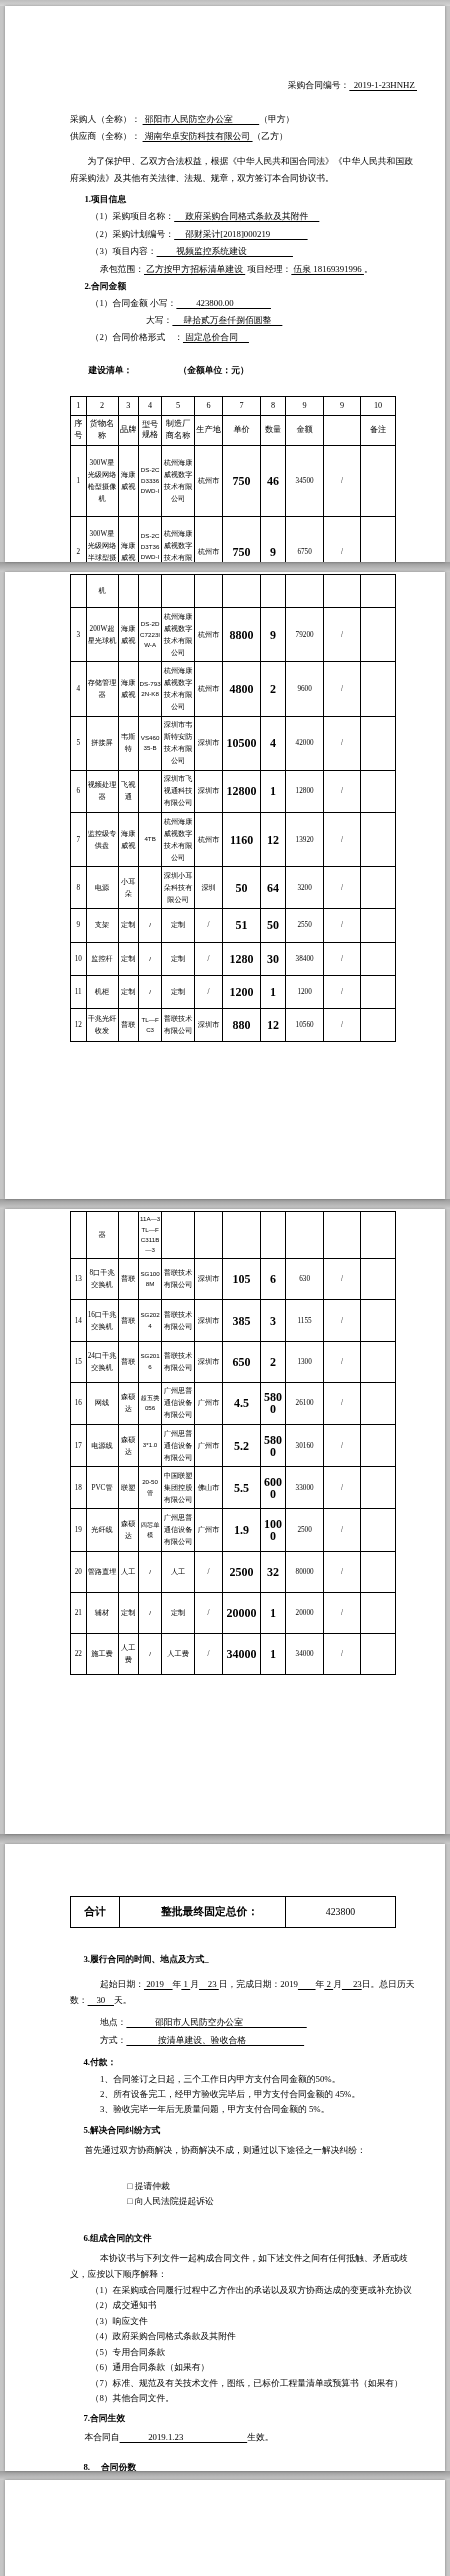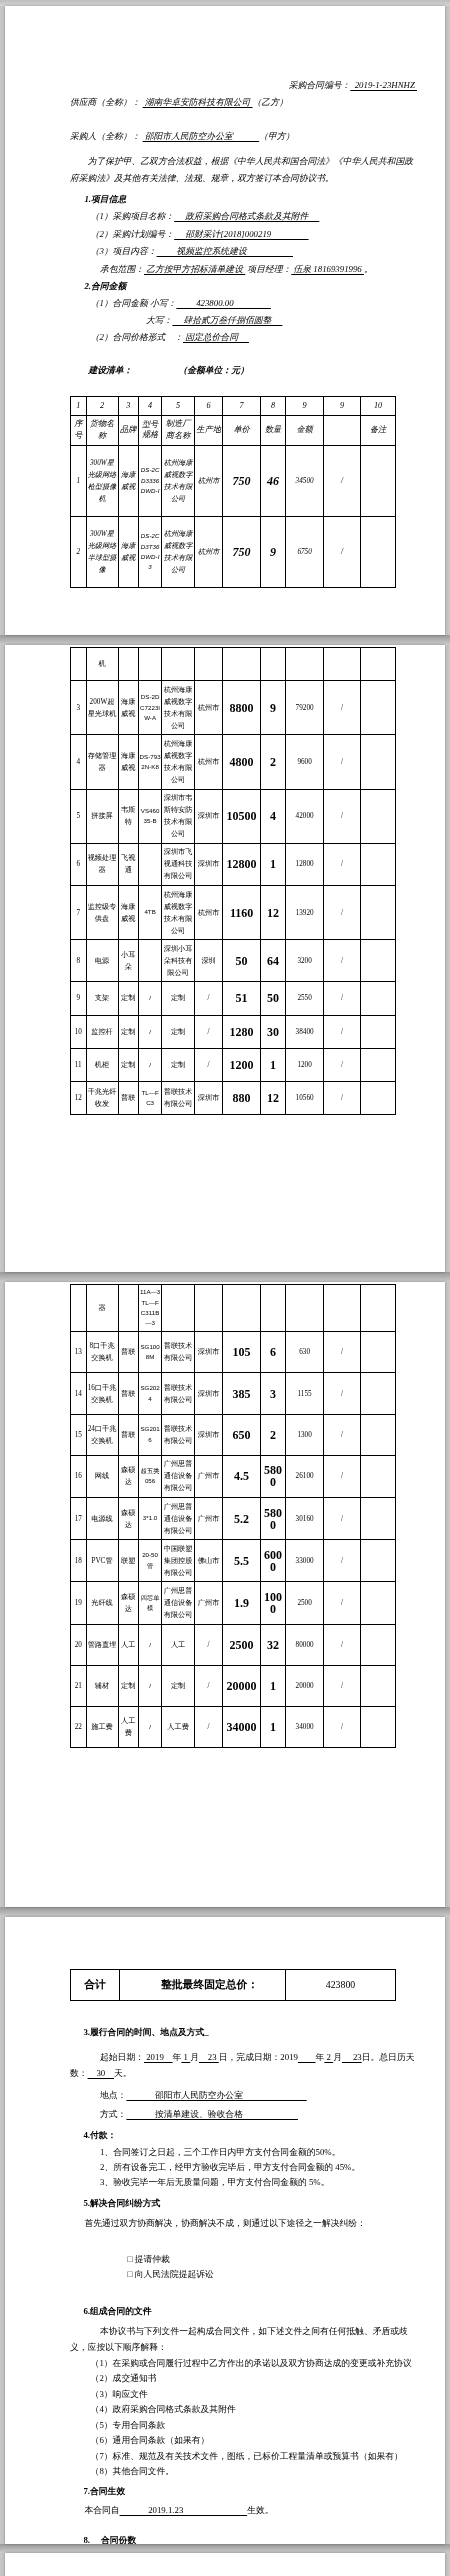--- a/index.html
+++ b/index.html
@@ -2,21 +2,21 @@
 <html style="font-size:8.2px"><head>
 <meta charset="utf-8">
 <style>
   html,body { margin:0; padding:0; }
   body { background:#c6c6c6; font-family:"Liberation Serif","DejaVu Serif",serif; color:#000; }
   .frame { width:450px; margin:0 auto; }
   .gap-top { height:6.2px; background:linear-gradient(180deg,#bdbdbd,#d6d6d6); }
   .gap { height:9.8px; background:linear-gradient(180deg,#9a9a9a 0%,#b5b5b5 55%,#cdcdcd 100%); }
   .page { width:440px; margin:0 auto; background:#fff; box-shadow:0 0 2.6px rgba(0,0,0,.35);
           box-sizing:border-box; padding:0 28px 0 65px; overflow:hidden; position:relative; }
-  .p1 { height:629px;font-style:italic; } .p2 { height:627px; } .p3 { height:625px; } .p4 { height:627px; } .p5 { height:504px; }
+  .p1 { height:556px; } .p2 { height:627px; } .p3 { height:625px; } .p4 { height:627px; } .p5 { height:504px; }
 
   .line { font-size:8.8px; line-height:15.5px; white-space:pre-wrap; }
   .line span { white-space:pre-wrap; }
   .u { text-decoration:underline; text-underline-offset:2.1px; }
   .bold { font-weight:bold; }
 
   
   .l-contract { margin-top:72px; text-align:right; }
   .l-purchaser { margin-top:18.5px; }
   .l-supplier { margin-top:1px; }
@@ -45,21 +45,21 @@
 
   
   table.total { border-collapse:collapse; border:1.5px double #000; table-layout:fixed; width:325px; margin-top:52px; }
   table.total td { border:0.5px solid #000; padding:8.2px 4.1px; font-size:10.8px; text-align:center; vertical-align:middle; }
   table.total td.tl { font-weight:bold; }
   table.total td.td2 { font-weight:bold; text-align:left; padding-left:41px; }
   table.total td.tv { font-size:9.8px; }
   .h-s3 { margin-top:24px; padding-left:13.4px; }
   .l-dates { margin-top:8.2px; text-indent:30px; line-height:16.5px; }
   .l-place { margin-top:6.2px; padding-left:30px; }
-  .l-method { margin-top:4.1px; padding-left:30px; }
+  .l-method { margin-top:4.1px; padding-left:30px;font-family:Liberation Mono, monospace; }
   .h-s4 { margin-top:5.2px; padding-left:13.4px; }
   .pay .line { padding-left:30px; line-height:14.4px; margin-top:1px; }
   .h-s5 { margin-top:6.2px; padding-left:13.4px; }
   .l-s5intro { margin-top:4.1px; padding-left:14.4px; }
   .l-options { margin-top:5.2px; padding-left:44px; }
   .l-options .opt { margin-right:36px; }
   .h-s6 { margin-top:6.2px; padding-left:13.4px; }
   .l-s6intro { margin-top:4.1px; text-indent:30px; line-height:15.5px; }
   .docs .line { padding-left:20.6px; line-height:14.4px; margin-top:1px; }
   .h-s7 { margin-top:5.2px; padding-left:13.4px; }
@@ -67,22 +67,22 @@
   .h-s8 { margin-top:14.4px; padding-left:13.4px; }
 </style>
 </head>
 <body>
 
 <div class="frame">
   <div class="gap-top"></div>
 
   <div class="page p1">
     <div class="line l-contract"><span>采购合同编号：</span><span class="u">  2019-1-23HNHZ </span></div>
+    <div class="line l-purchaser"><span>采购人（全称）： </span><span class="u"> 邵阳市人民防空办公室　　　</span><span>（甲方）</span></div>
     <div class="line l-supplier"><span>供应商（全称）： </span><span class="u"> 湖南华卓安防科技有限公司 </span><span>（乙方）</span></div>
-    <div class="line l-purchaser"><span>采购人（全称）： </span><span class="u"> 邵阳市人民防空办公室　　　</span><span>（甲方）</span></div>
     <div class="line l-preamble">为了保护甲、乙双方合法权益，根据《中华人民共和国合同法》《中华人民共和国政府采购法》及其他有关法律、法规、规章，双方签订本合同协议书。</div>
     <div class="line bold h-s1">1.项目信息</div>
     <div class="line l-item"><span>（1）采购项目名称：</span><span class="u">　 政府采购合同格式条款及其附件 　</span></div>
     <div class="line l-item"><span>（2）采购计划编号：</span><span class="u">　 邵财采计[2018]000219 　　　　</span></div>
     <div class="line l-item"><span>（3）项目内容：</span><span class="u">　　 视频监控系统建设 　　　　　</span></div>
     <div class="line l-scope"><span>承包范围：</span><span class="u"> 乙方按甲方招标清单建设 </span><span> 项目经理：</span><span class="u"> 伍泉 18169391996 </span><span>。</span></div>
     <div class="line bold h-s2">2.合同金额</div>
     <div class="line l-amt"><span>（1）合同金额 小写：</span><span class="u">　　 423800.00 　　　　</span></div>
     <div class="line l-amt-big"><span>大写：</span><span class="u">　 肆拾贰万叁仟捌佰圆整 　</span></div>
     <div class="line l-amt"><span>（2）合同价格形式　：</span><span class="u"> 固定总价合同 　</span></div>

